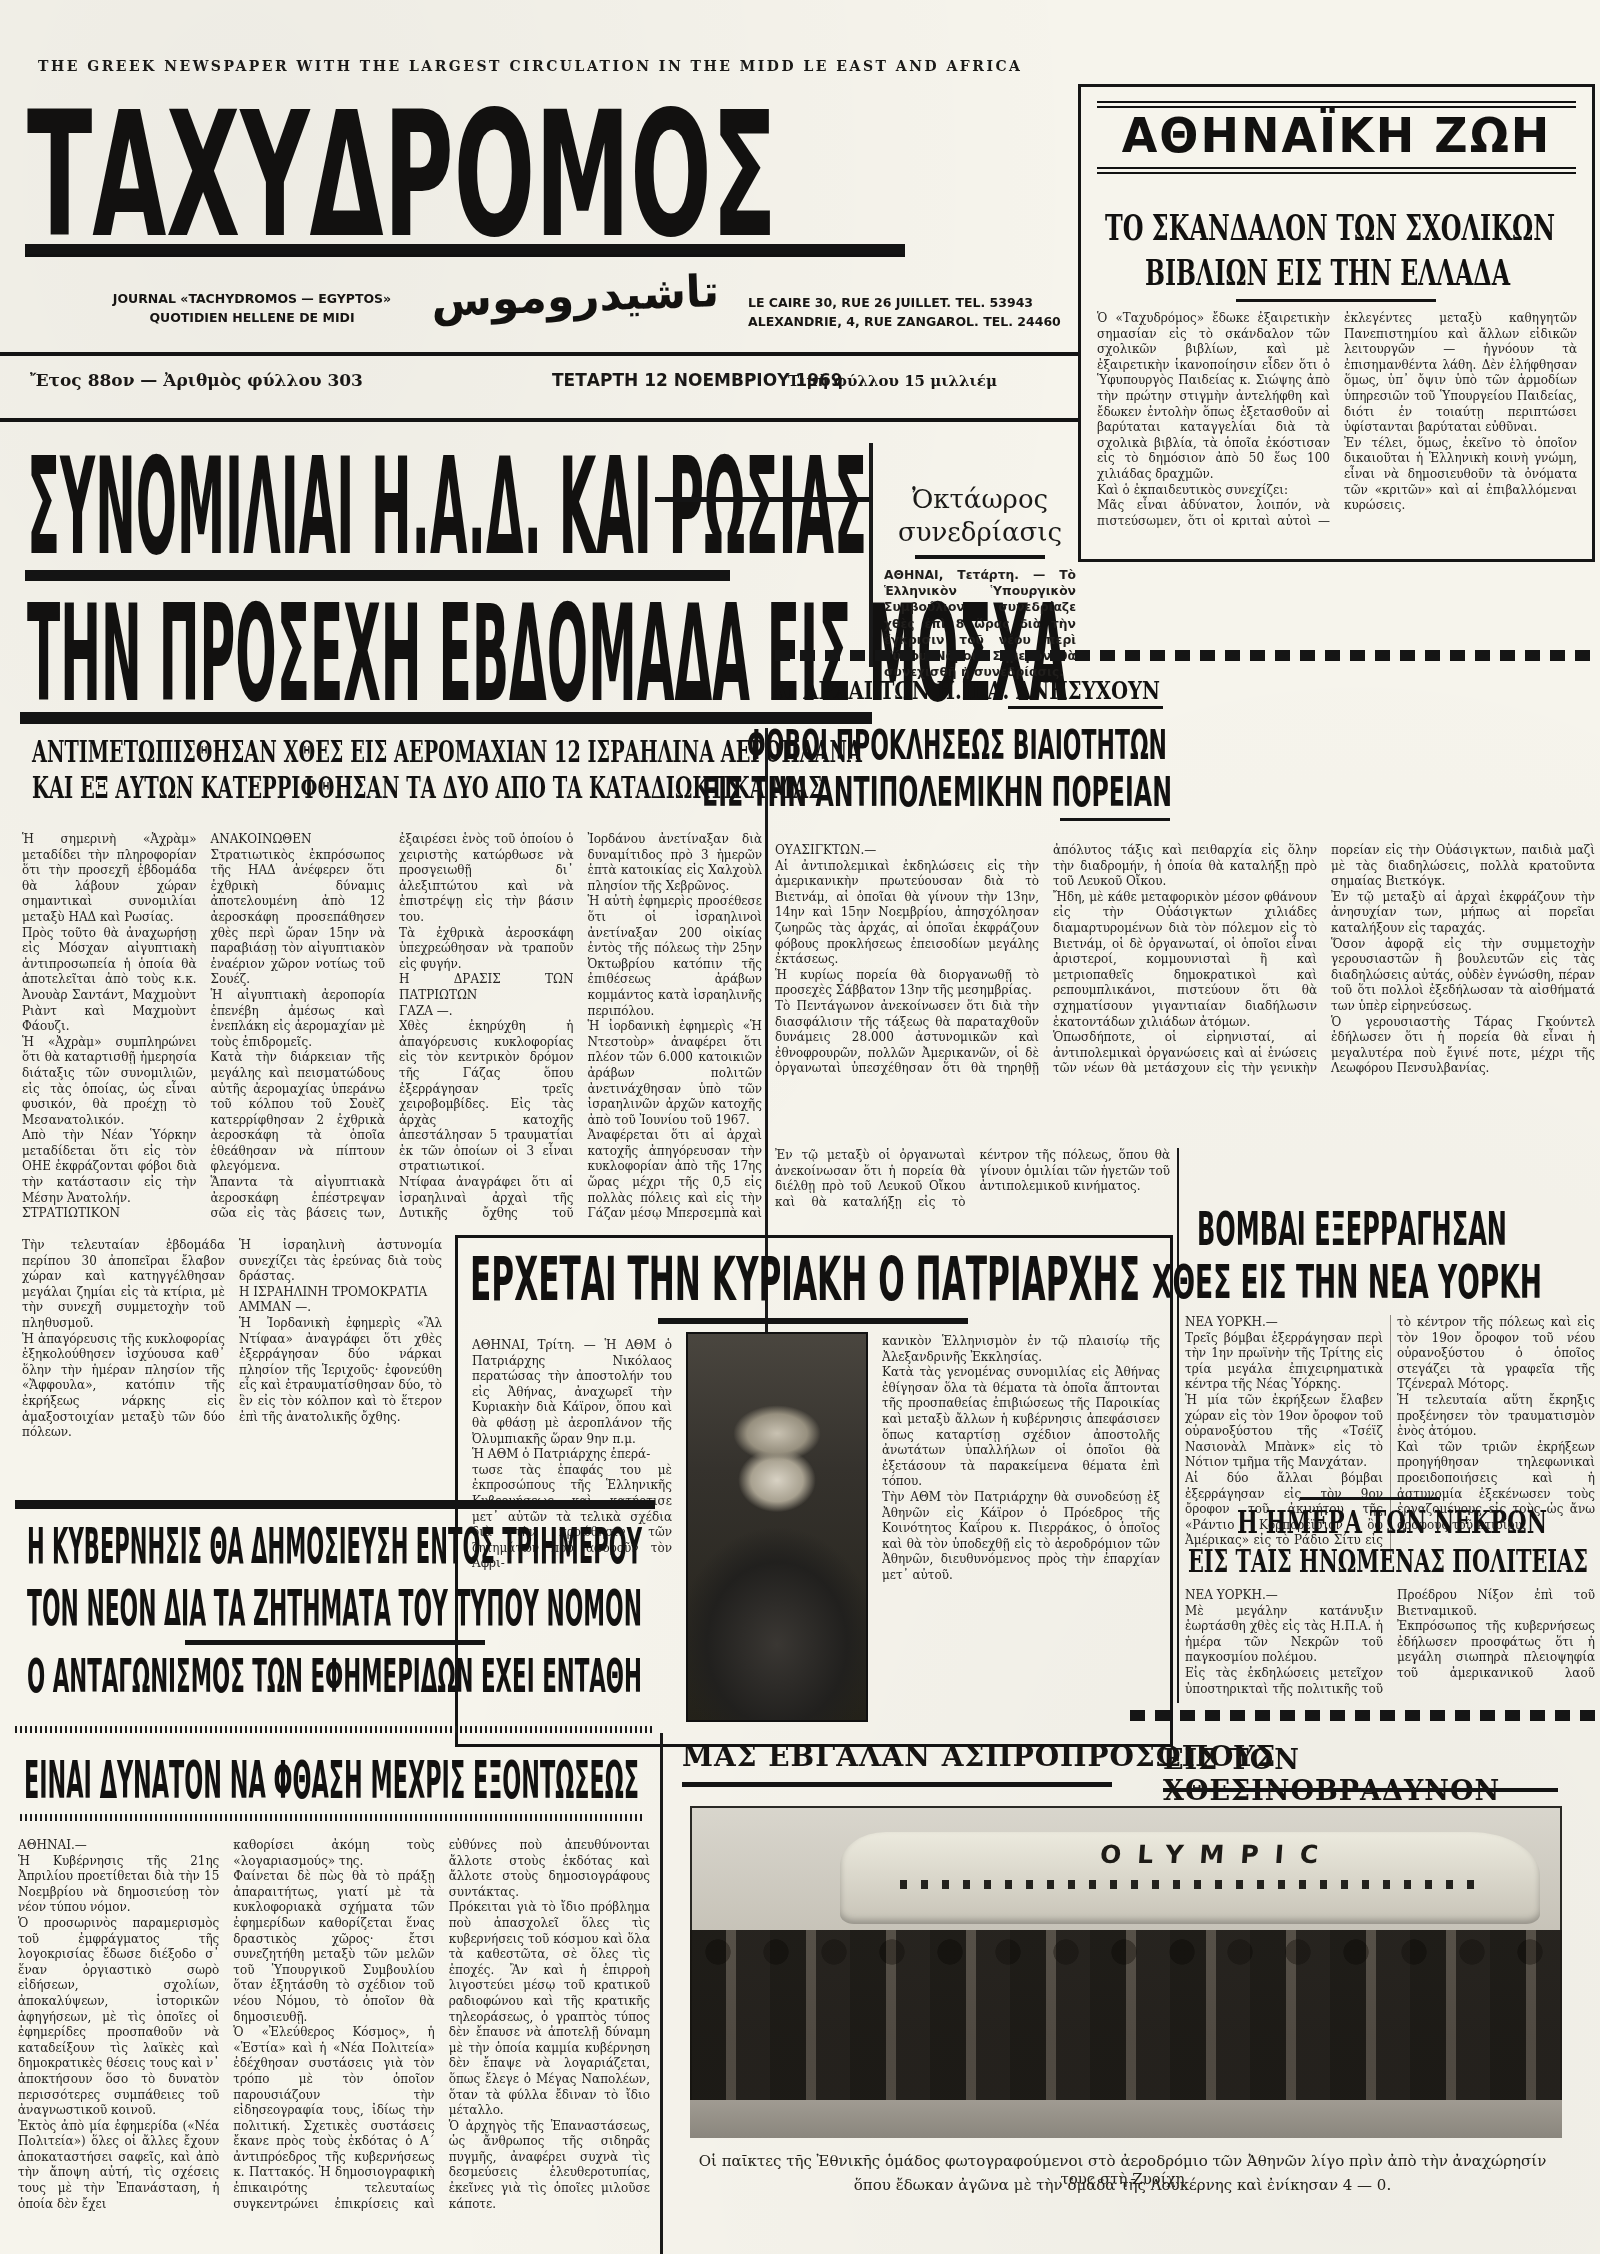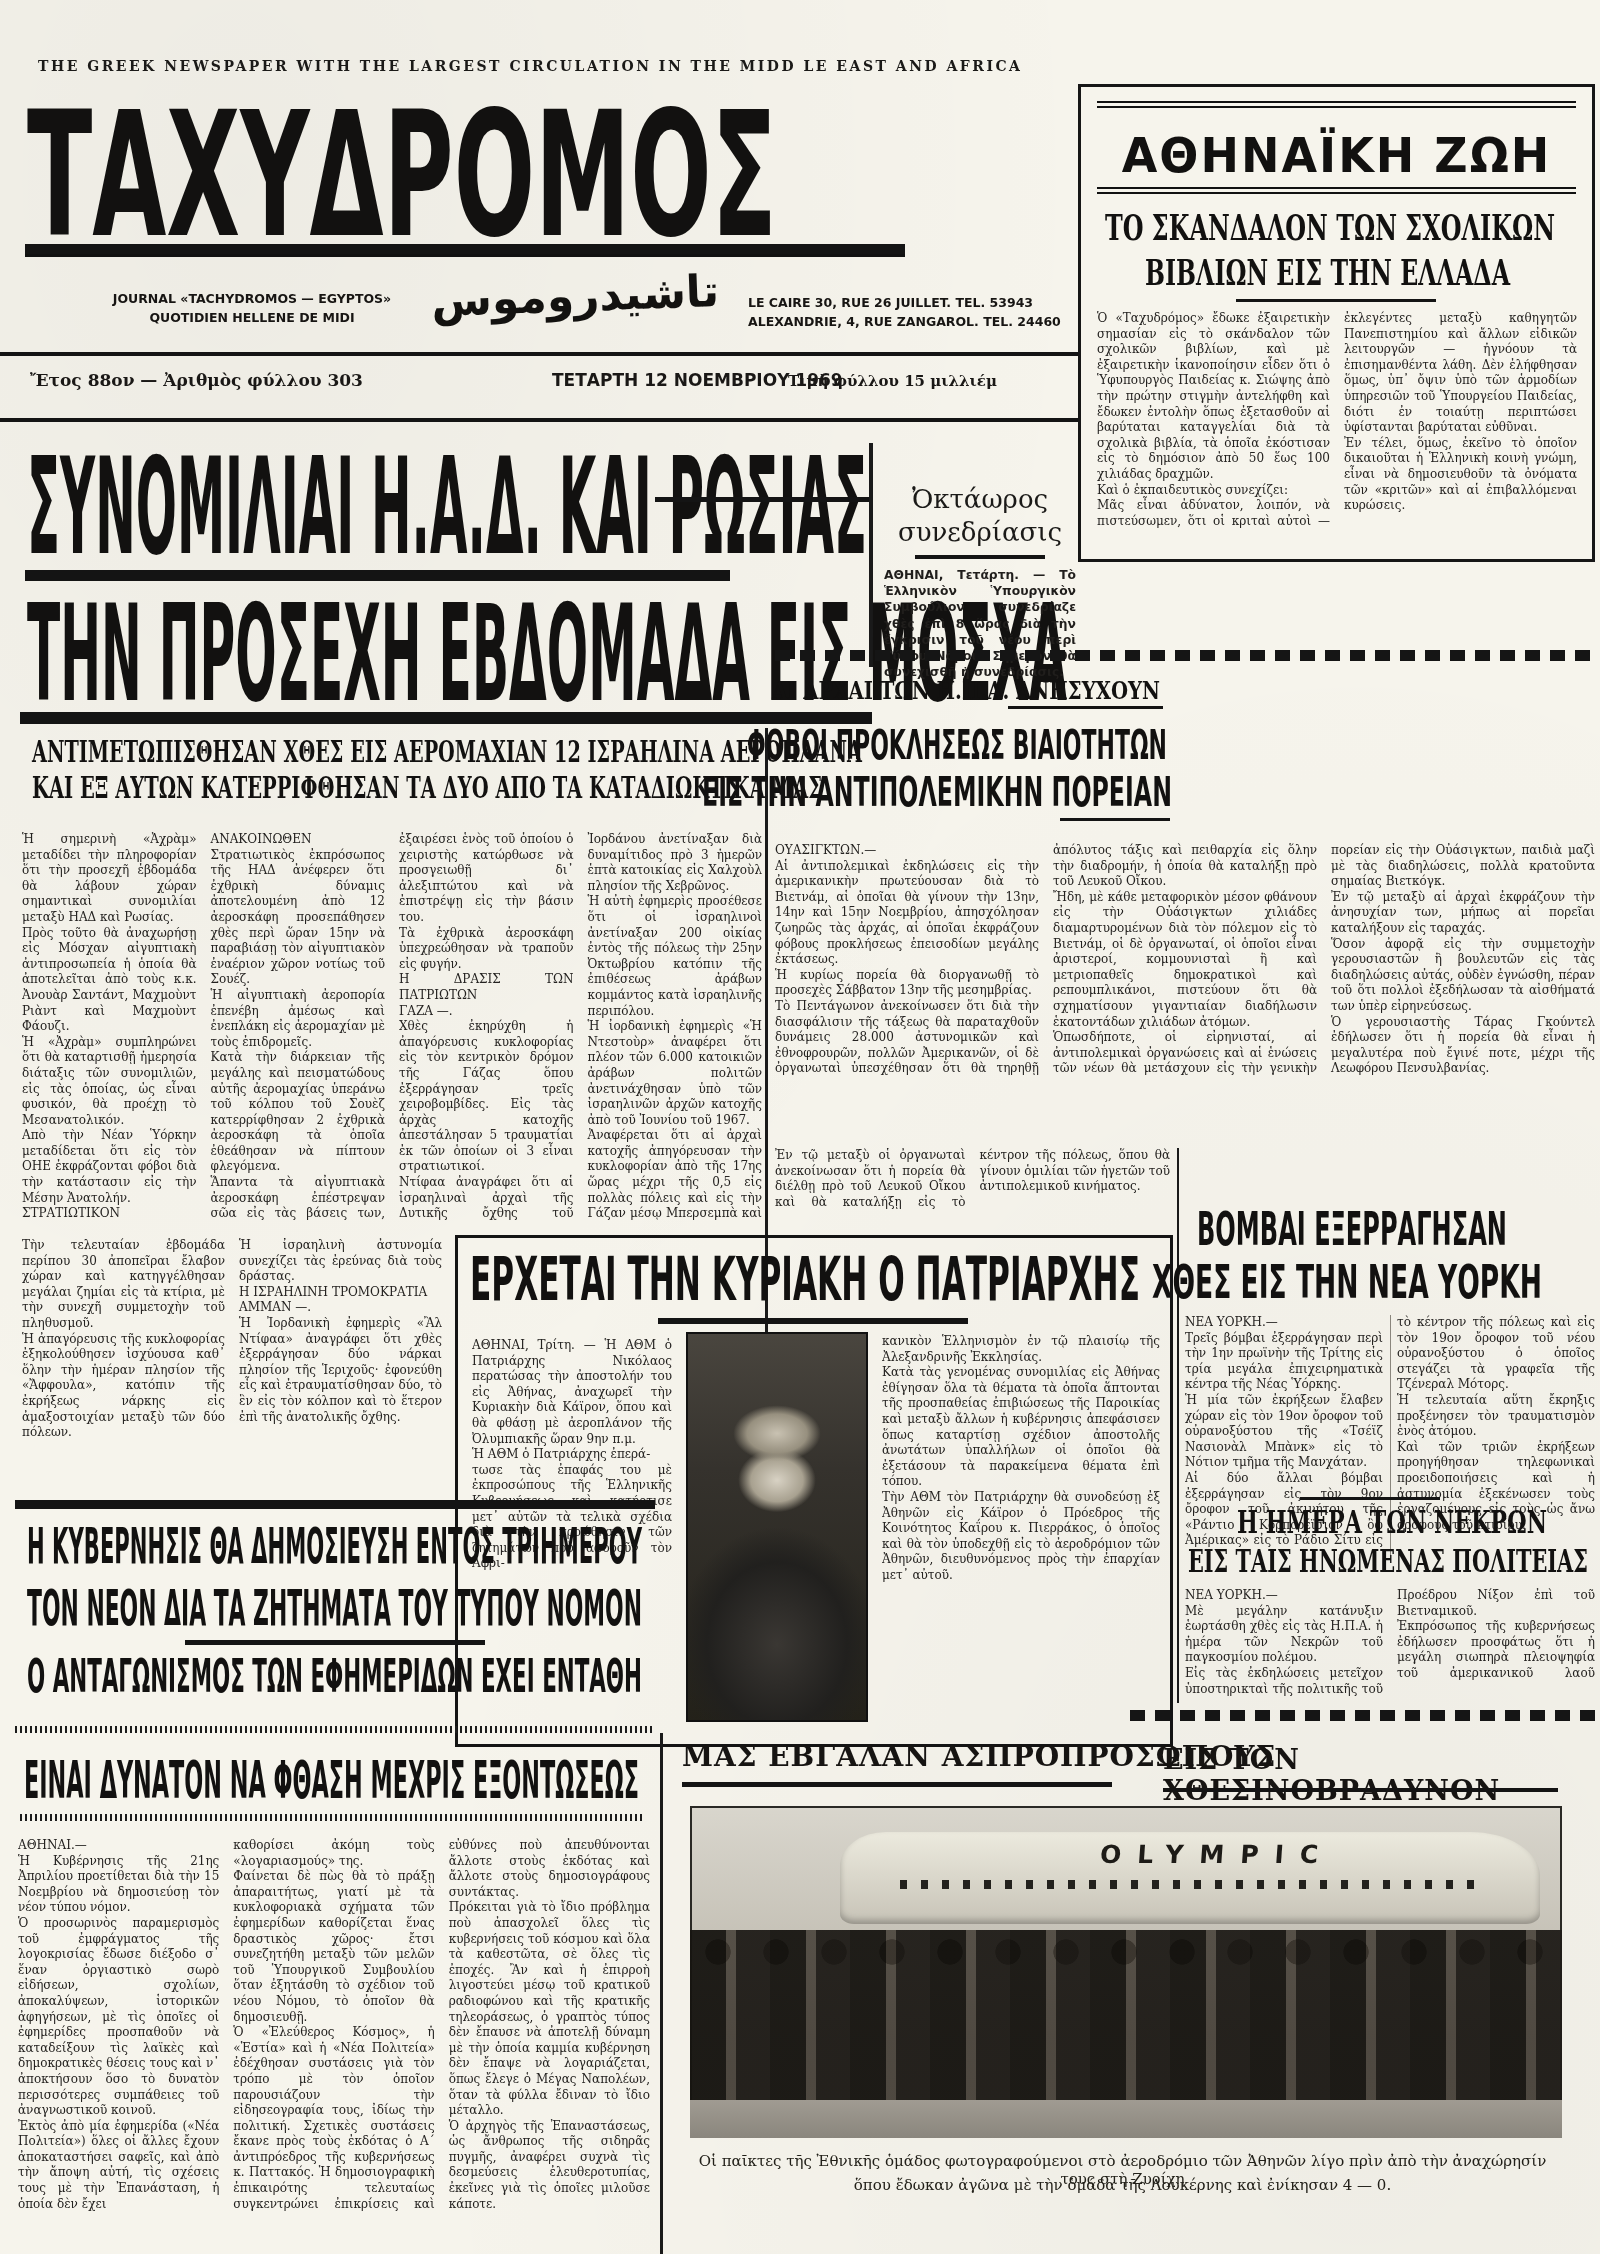--- a/index.html
+++ b/index.html
@@ -25,21 +25,21 @@
     font-family:"DejaVu Serif",serif;font-size:12px;line-height:1.3;
     text-align:justify;white-space:pre-line;color:#242220;overflow:hidden;
   }
   .tagline{position:absolute;font-family:"DejaVu Serif",serif;font-weight:bold;font-size:14px;letter-spacing:2.5px;color:#1b1a18;}
   .pubinfo{position:absolute;font-family:"DejaVu Sans",sans-serif;font-weight:bold;font-size:12.5px;line-height:1.5;color:#171513;}
   .arabic{position:absolute;font-family:"DejaVu Sans",sans-serif;font-weight:bold;font-size:44px;direction:rtl;color:#131210;transform:rotate(-2deg);}
   .issueline{position:absolute;font-size:17px;font-weight:bold;color:#1a1816;}
   .sans{font-family:"DejaVu Sans",sans-serif;}
   
   #athens-box{position:absolute;left:1078px;top:84px;width:517px;height:478px;border:3px solid #161616;box-sizing:border-box;}
-  .banner-wrap{margin:14px 16px 4px;border-top:7px double #111;border-bottom:7px double #111;padding:20px 0 5px;}
+  .banner-wrap{margin:14px 16px 4px;border-top:7px double #111;border-bottom:7px double #111;padding:0 0 5px;}
   .banner-text{text-align:center;font-family:"DejaVu Sans",sans-serif;font-weight:900;font-size:46px;letter-spacing:2px;color:#121110;transform:scaleY(1.05);}
   
   #session-box{position:absolute;left:884px;top:450px;width:192px;height:205px;margin-top:33px;}
   .session-title{text-align:center;font-family:"DejaVu Serif",serif;font-size:26px;color:#1b1a18;line-height:1.25;}
   .session-rule{width:130px;height:4px;background:#141414;margin:7px auto 8px;}
   .session-body{font-family:"DejaVu Sans",sans-serif;font-weight:bold;font-size:12.3px;line-height:1.32;text-align:justify;white-space:pre-line;color:#201e1c;}
   
   #patriarch-box{position:absolute;left:455px;top:1235px;width:718px;height:512px;border:3px solid #141414;box-sizing:border-box;}
   .photo-patriarch{
     position:absolute;left:228px;top:94px;width:182px;height:390px;

